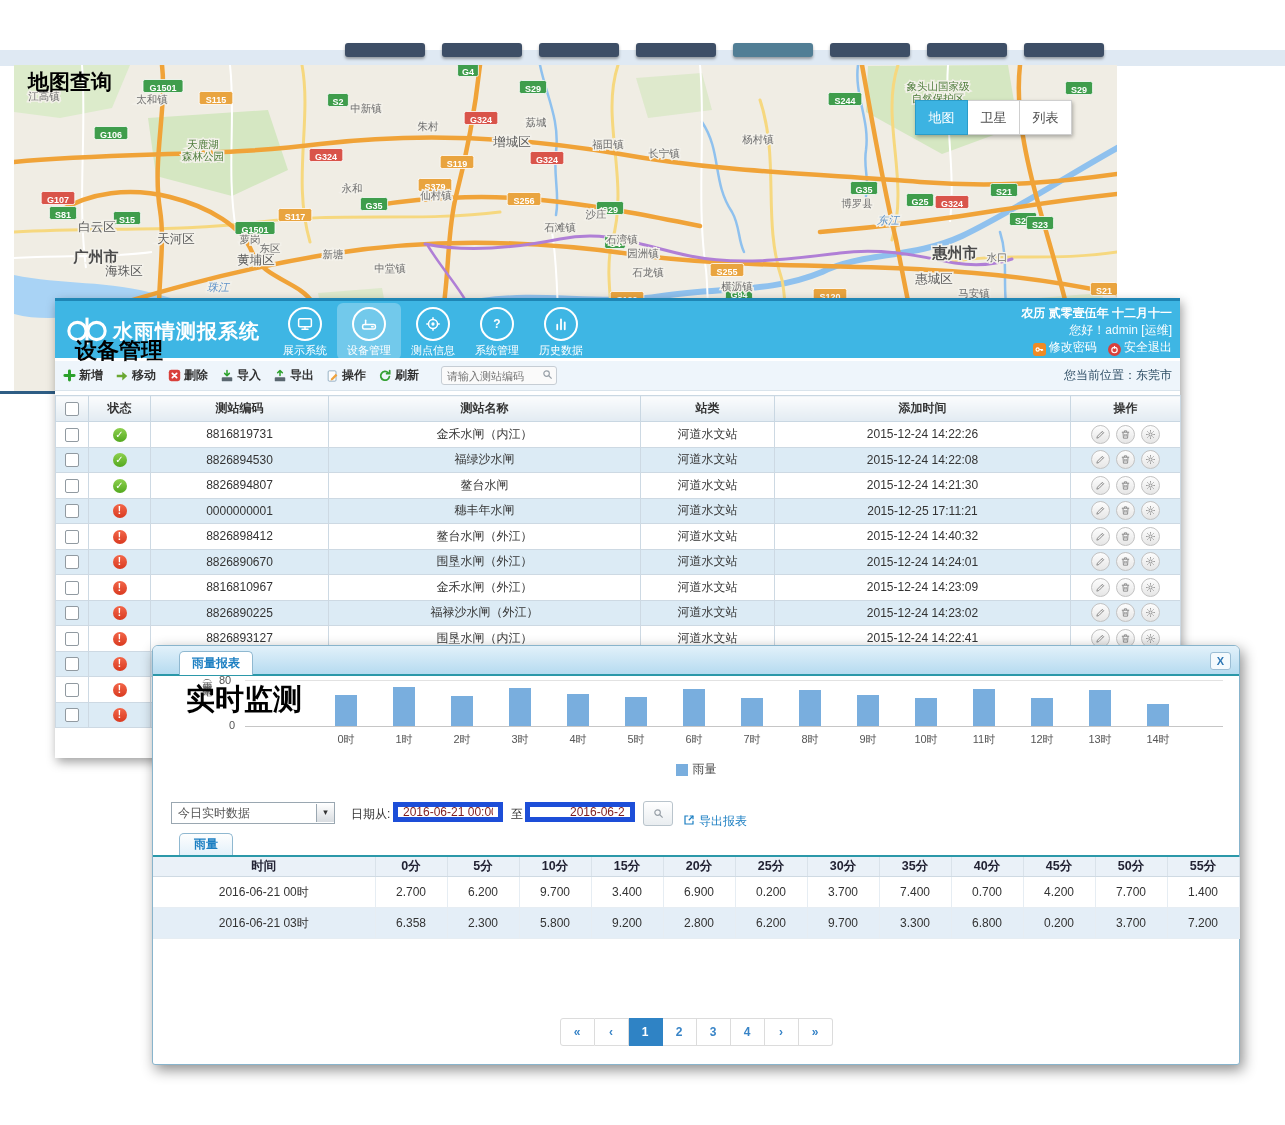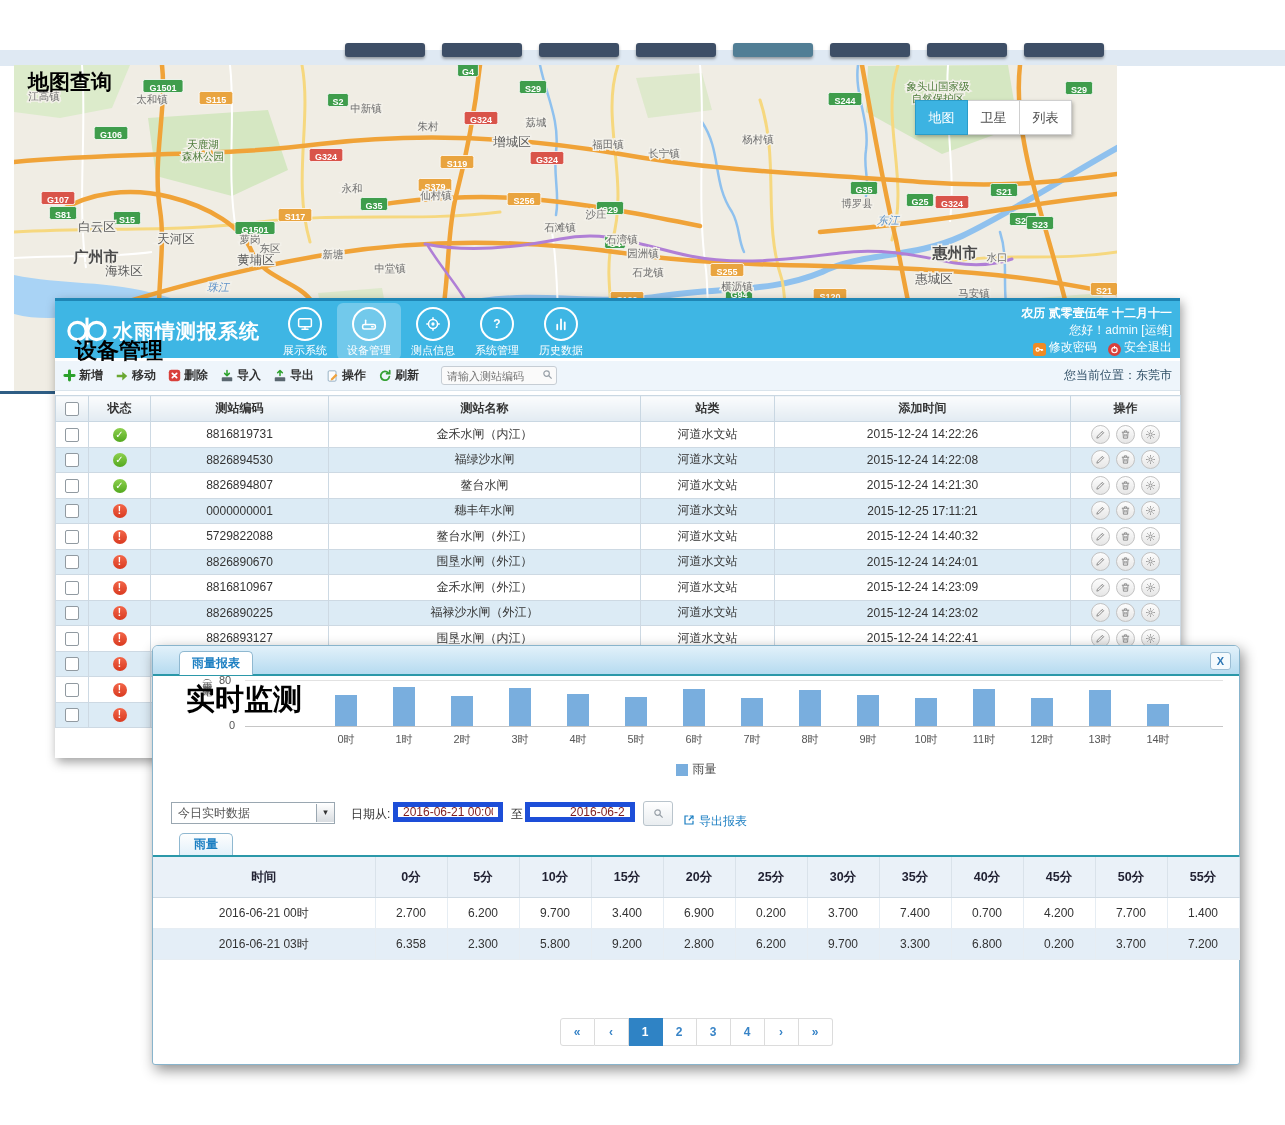--- a/index.html
+++ b/index.html
@@ -87,21 +87,21 @@
   .f-in1{left:240px;} .f-to{position:absolute;left:358px;top:4px;} .f-in2{left:372px;padding-left:40px;}
   .f-search{position:absolute;left:490px;top:-1px;width:28px;height:23px;border:1px solid #b9c4cc;border-radius:3px;
             background:linear-gradient(#fff,#e9edf0);display:flex;align-items:center;justify-content:center;cursor:pointer;}
   .f-export{position:absolute;left:530px;top:11px;color:#1a7ec2;display:flex;gap:4px;align-items:center;cursor:pointer;}
   .cw-datatab{position:absolute;top:186px;left:0;right:0;height:23px;border-bottom:2px solid #2b98a9;}
   .data-tab{position:absolute;left:26px;bottom:0;height:21px;line-height:21px;padding:0 14px;
             background:linear-gradient(#fefefe,#e3f1fa);border:1px solid #8fb8d0;border-bottom:none;border-radius:5px 5px 0 0;
             color:#1a7ec2;font-weight:bold;font-size:12px;cursor:pointer;}
   .rain-table{position:absolute;top:211px;left:0;}
   .rain-table table{border-collapse:collapse;table-layout:fixed;width:1086px;}
-  .rain-table th{height:40px;background:#eaf1f8;font-size:12.5px;font-weight:bold;color:#223;
+  .rain-table th{height:19px;background:#eaf1f8;font-size:12.5px;font-weight:bold;color:#223;
                  border-right:1px solid #d9e2ea;border-bottom:1px solid #cfdae3;padding:0;}
   .rain-table td{height:30px;text-align:center;font-size:12px;color:#333;border-right:1px solid #e6edf3;
                  border-bottom:1px solid #e6edf3;padding:0;background:#fff;}
   .rain-table tr.alt td{background:#e4eef7;}
   .pagination{position:absolute;top:372px;left:0;width:100%;display:flex;justify-content:center;}
   .page-btn{min-width:27px;height:26px;line-height:26px;text-align:center;border:1px solid #dcdcdc;border-left:none;
             background:#fff;color:#3884c7;font-size:12px;font-weight:bold;padding:0 3px;cursor:pointer;}
   .page-btn.first{border-left:1px solid #dcdcdc;border-radius:3px 0 0 3px;}
   .page-btn.last{border-radius:0 3px 3px 0;}
   .page-btn.active{background:#2f83c5;color:#fff;border-color:#2f83c5;}
@@ -612,21 +612,21 @@
                 </span><span class="op-btn">
                   <svg width="11" height="11" viewBox="0 0 24 24" fill="none" stroke="#878787" stroke-width="2">
                     <circle cx="12" cy="12" r="3.4"></circle>
                     <path d="M12 2.5v3.2M12 18.3v3.2M2.5 12h3.2M18.3 12h3.2M5.3 5.3l2.2 2.2M16.5 16.5l2.2 2.2M18.7 5.3l-2.2 2.2M7.5 16.5l-2.2 2.2"></path>
                   </svg>
                 </span></td>
             </tr>
             <tr>
               <td><span class="cb"></span></td>
               <td><span class="st st-err">!</span></td>
-              <td>5729822088</td>
+              <td>8826898412</td>
               <td>鳌台水闸（外江）</td>
               <td>河道水文站</td>
               <td>2015-12-24 14:40:32</td>
               <td><span class="op-btn">
                   <svg width="11" height="11" viewBox="0 0 24 24" fill="none" stroke="#878787" stroke-width="2">
                     <path d="M4 20l1.4-4.4L16 5l3 3L8.4 18.6z"></path>
                     <path d="M14 7l3 3"></path>
                   </svg>
                 </span><span class="op-btn">
                   <svg width="11" height="11" viewBox="0 0 24 24" fill="none" stroke="#878787" stroke-width="2">

